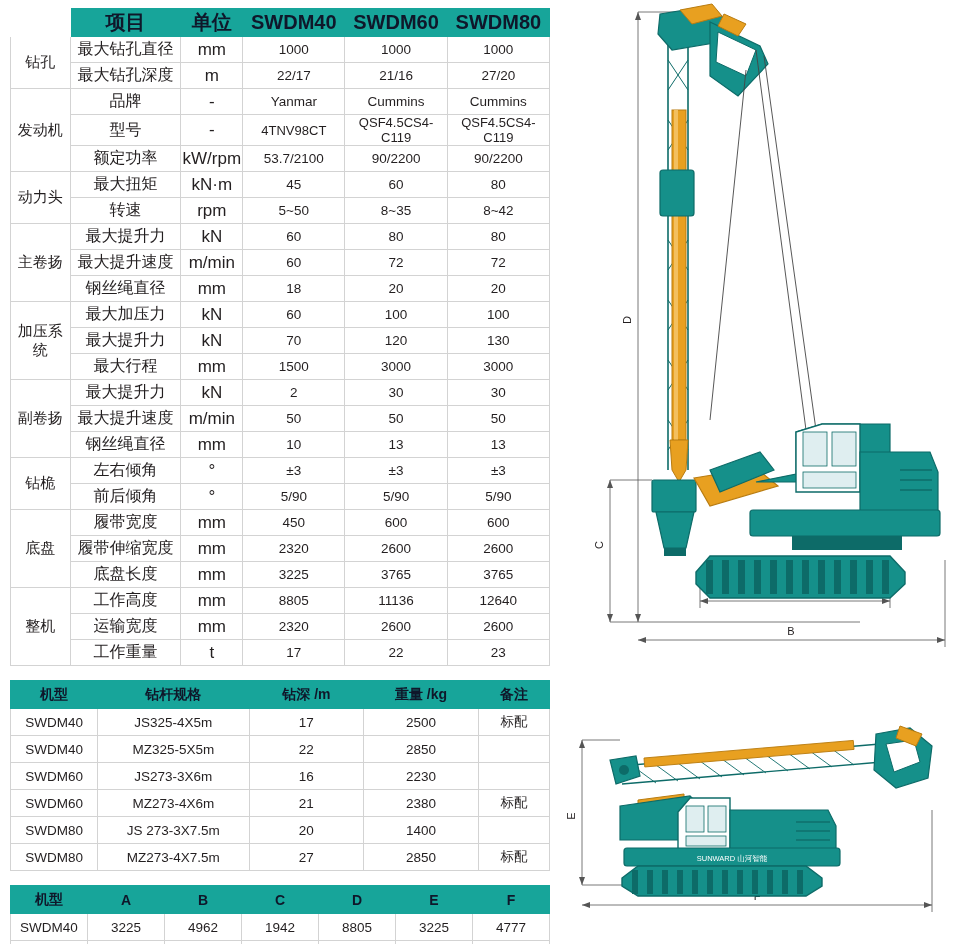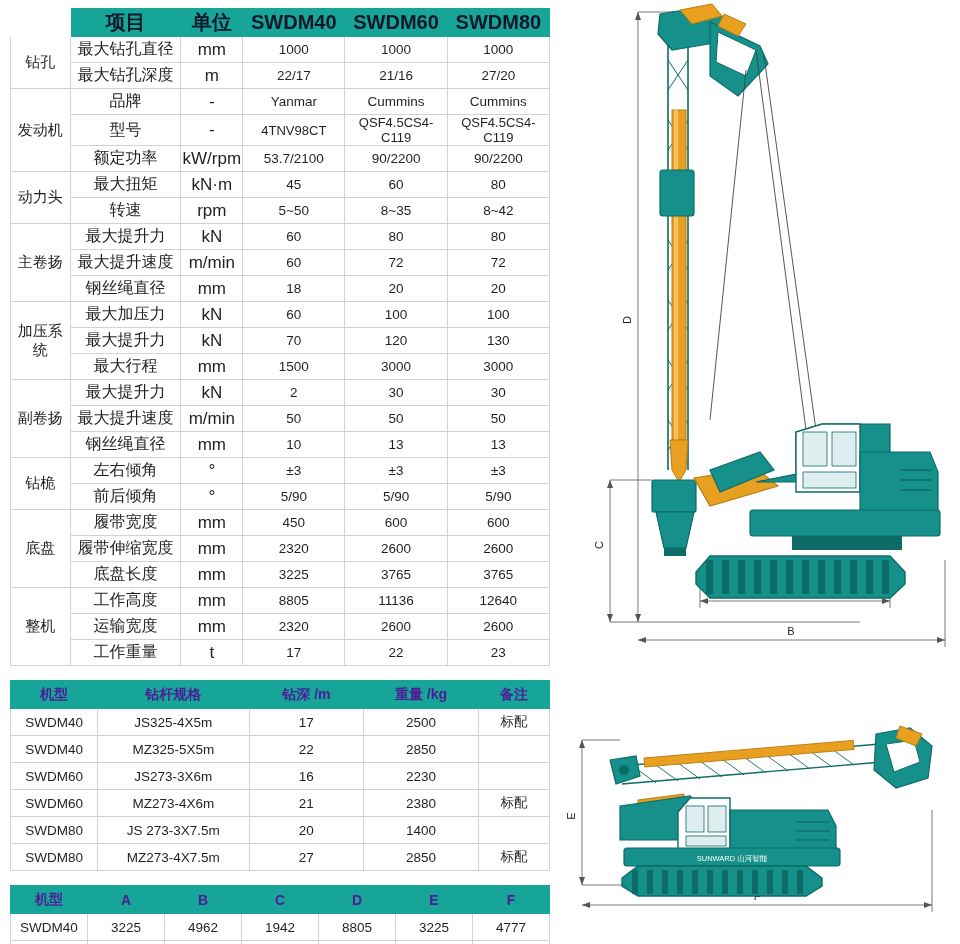--- a/index.html
+++ b/index.html
@@ -75,21 +75,21 @@
   .spec-table td.val {
     font-size: 13.5px;
   }
   .spec-table td.small {
     font-size: 13px;
   }
 
   
   .rod-table th, .dim-table th {
     background: #17a59a;
-    color: #4c1d95;
+    color: #0f172a;
     font-size: 14px;
     font-weight: bold;
     height: 27px;
     border: 1px solid #17a59a;
   }
   .rod-table td, .dim-table td {
     height: 26px;
     font-size: 13.5px;
     border: 1px solid #d3d3d3;
   }

